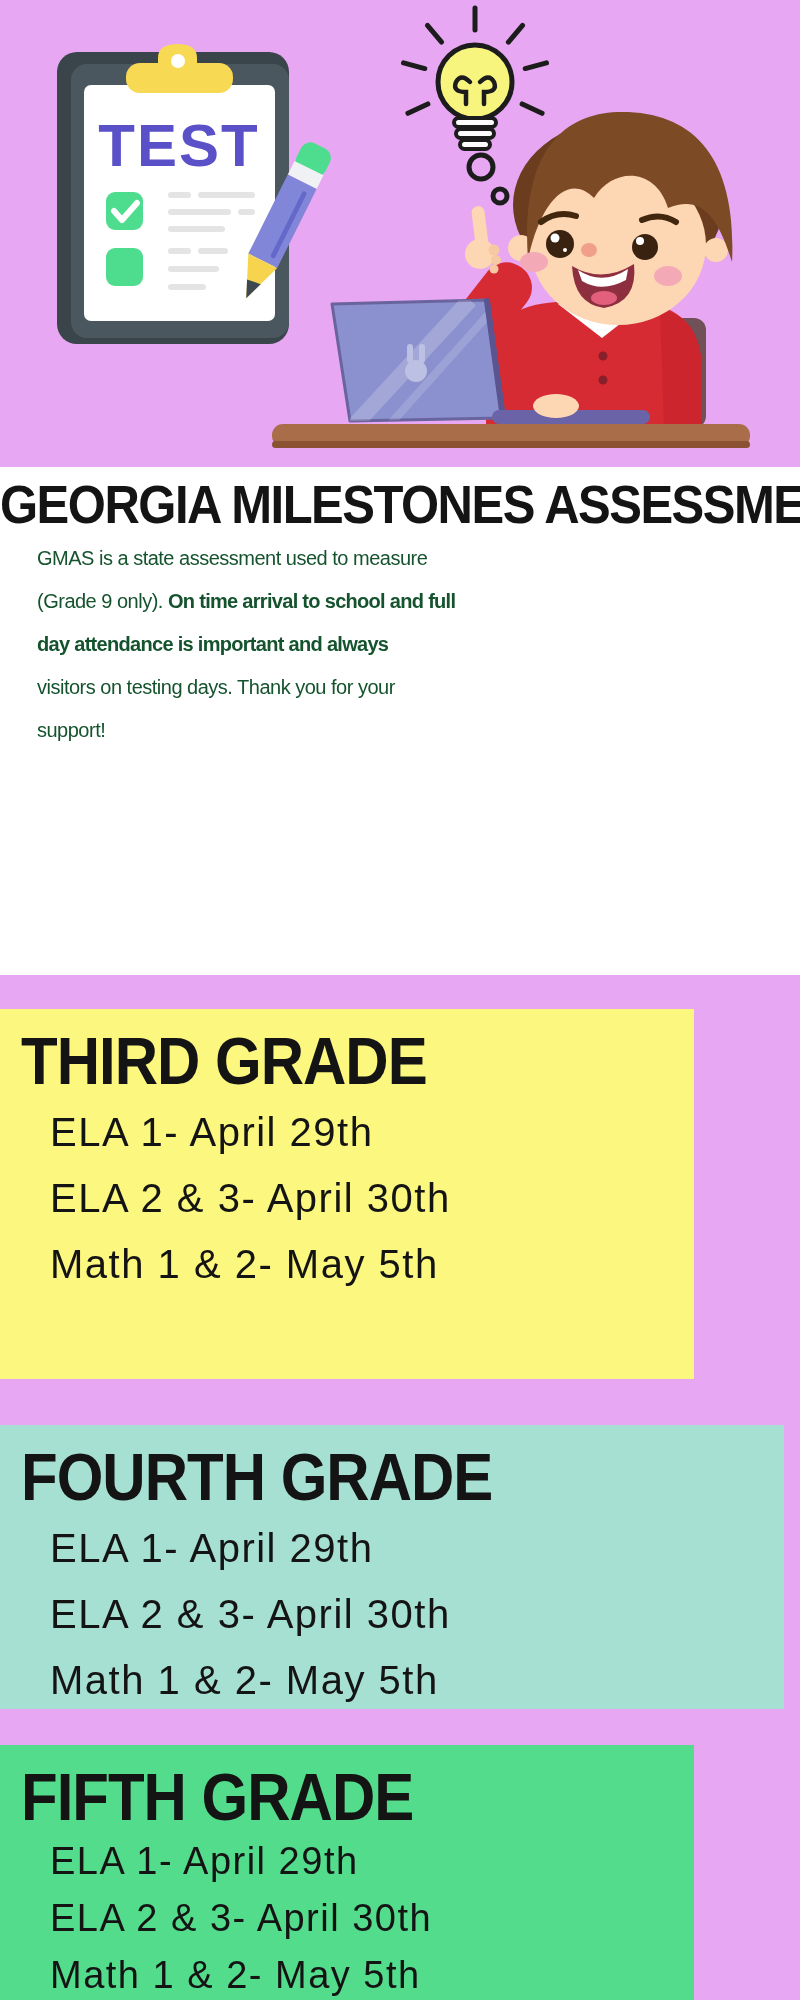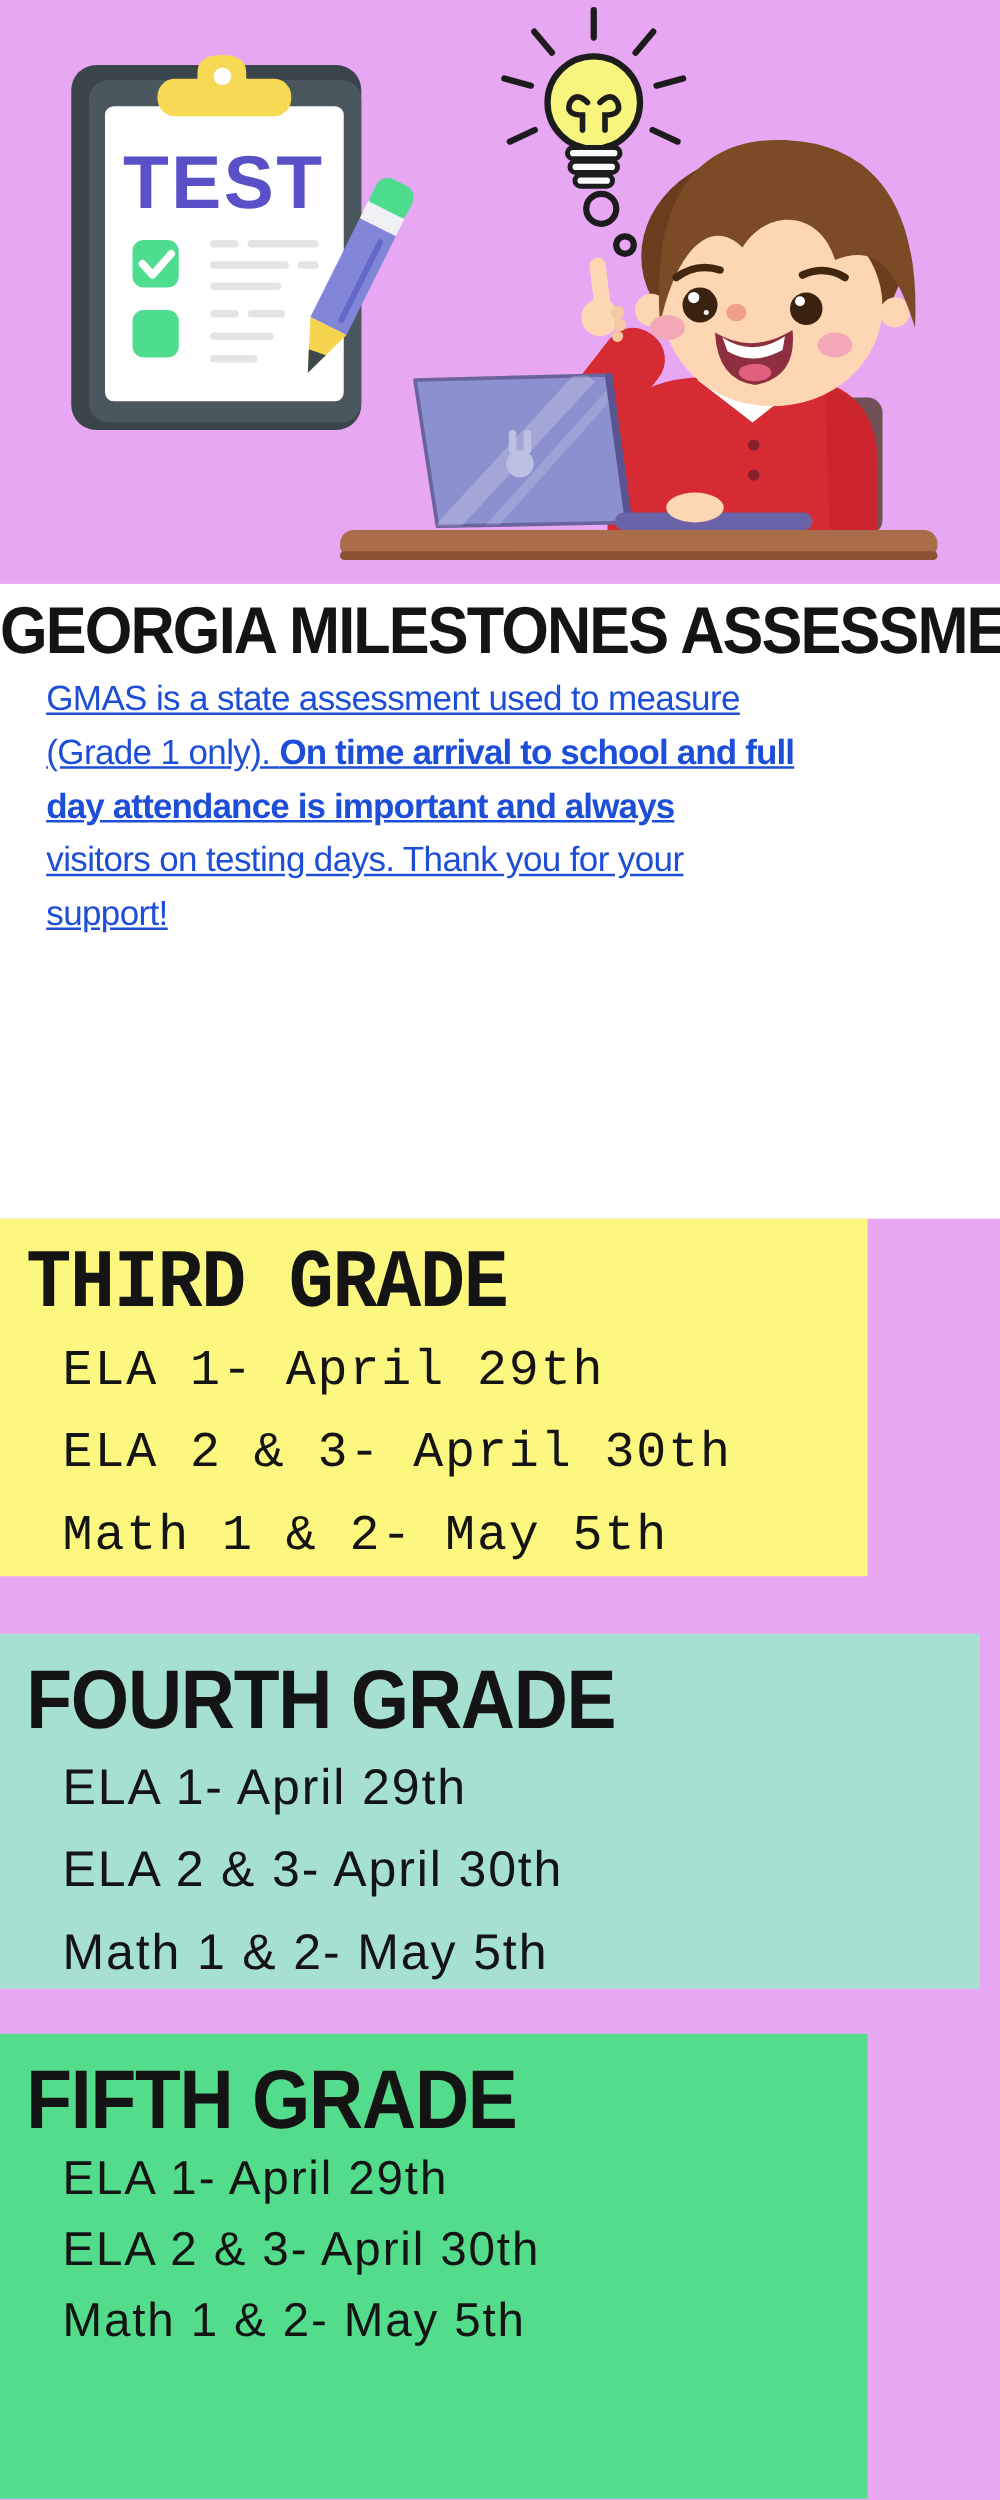--- a/index.html
+++ b/index.html
@@ -24,34 +24,33 @@
     font-size:49px;
     line-height:52px;
     font-weight:900;
     letter-spacing:-1.5px;
     transform:scaleY(1.08);
     transform-origin:center top;
     white-space:nowrap;
   }
   .intro-text{
     margin:8px 0 0 37px;
-    font-size:28px;
+    font-size:20px;
     line-height:43px;
     letter-spacing:-0.5px;
-    color:#1d4ed8;
-    text-decoration:underline;
+    color:#14532d;
   }
   .intro-line{white-space:nowrap;}
   .intro-line b{font-weight:bold;letter-spacing:-0.7px;}
   .card{
     box-sizing:border-box;
     width:694px;
     padding-top:20px;
   }
-  .card-third{height:286px;background:#fcf77f;font-family:Liberation Mono, monospace;}
+  .card-third{height:370px;margin-top:34px;background:#fcf77f;}
   .card-fourth{height:284px;margin-top:46px;background:#a6e0d2;width:784px;}
   .card-fifth{height:372px;margin-top:36px;background:#53dc8b;}
   .card-heading{
     margin:0 0 0 21px;
     font-size:60px;
     line-height:66px;
     font-weight:900;
     letter-spacing:-1px;
     transform:scaleY(1.11);
     transform-origin:left center;
@@ -199,21 +198,21 @@
       <rect x="272" y="424" width="478" height="23" rx="11" fill="#a96e49"></rect>
       <rect x="272" y="441" width="478" height="7" rx="3.5" fill="#8a5133"></rect>
     </g>
   </svg>
   </div>
 
   <div class="intro-section">
     <h1 class="page-title">GEORGIA MILESTONES ASSESSMENT</h1>
     <div class="intro-text">
       <div class="intro-line"><span>GMAS is a state assessment used to measure</span></div>
-      <div class="intro-line"><span>(Grade 1 only). </span><b>On time arrival to school and full</b></div>
+      <div class="intro-line"><span>(Grade 9 only). </span><b>On time arrival to school and full</b></div>
       <div class="intro-line"><b>day attendance is important and always</b></div>
       <div class="intro-line"><span>visitors on testing days. Thank you for your</span></div>
       <div class="intro-line"><span>support!</span></div>
     </div>
   </div>
 
   <div class="card card-third">
     <h2 class="card-heading">THIRD GRADE</h2>
     <ul class="card-items">
       <li>ELA 1- April 29th</li>

